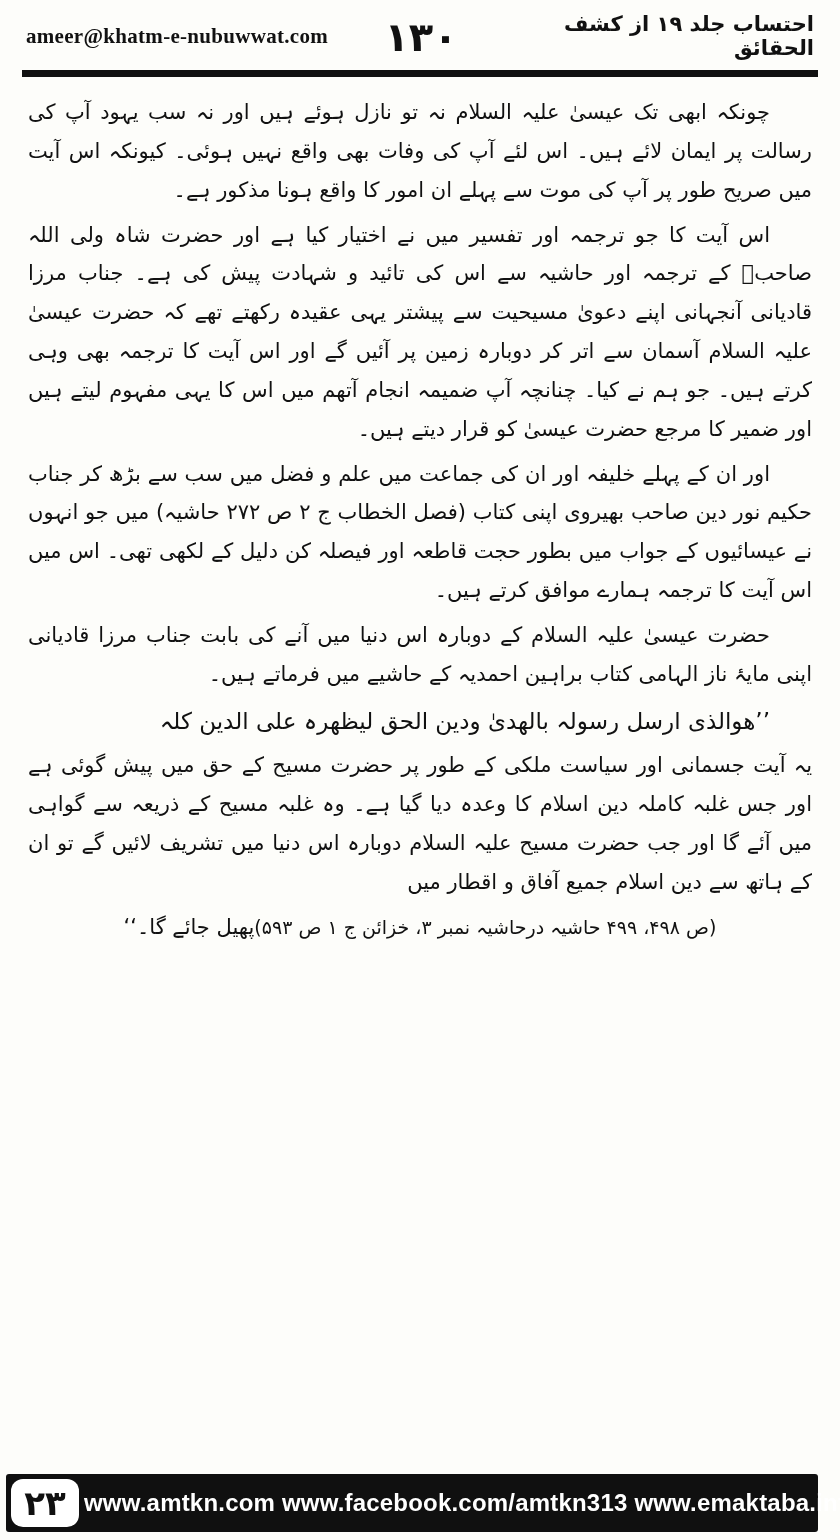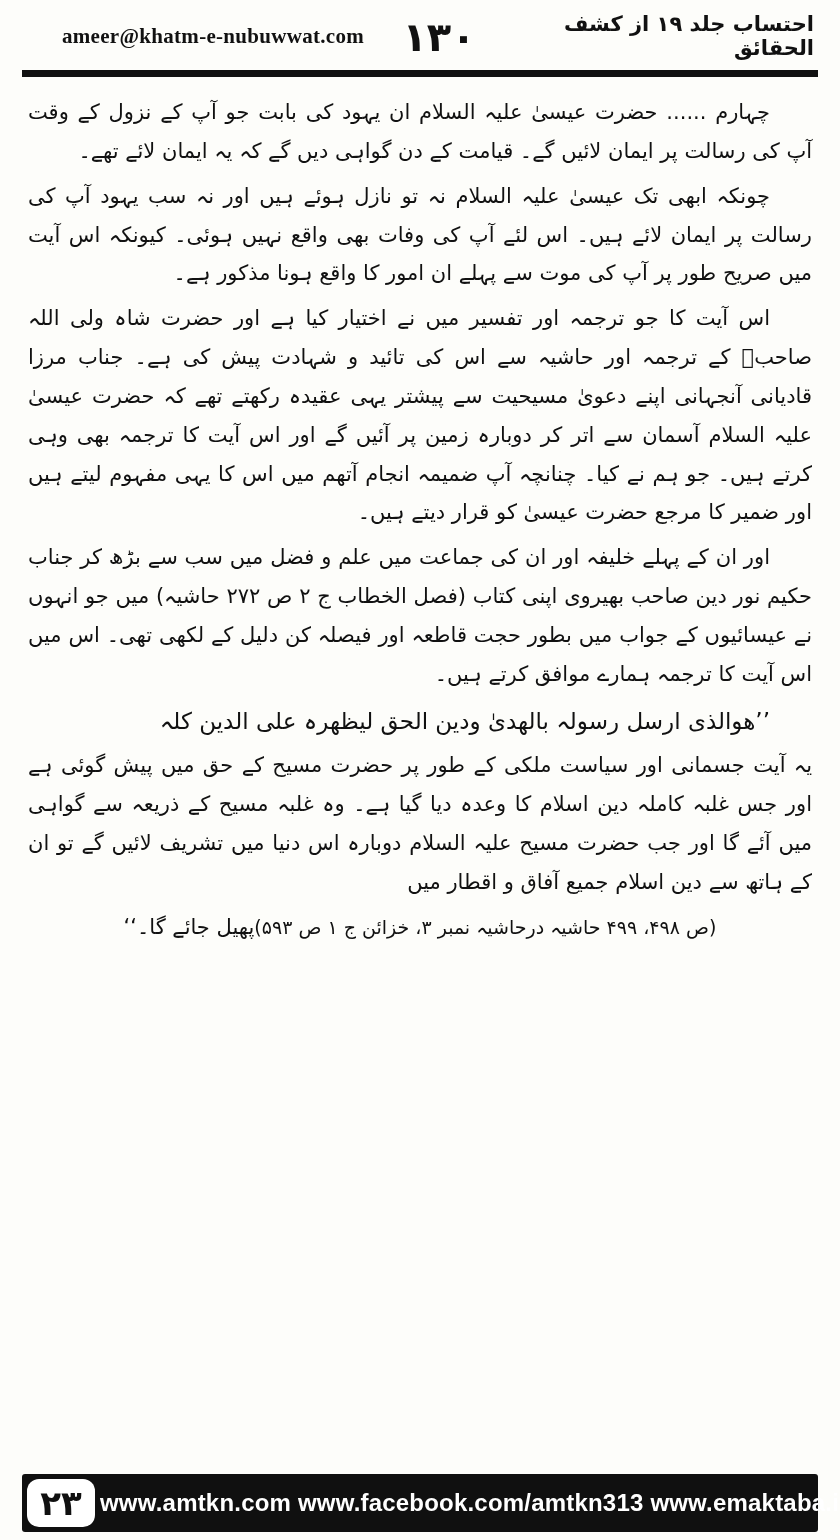--- a/index.html
+++ b/index.html
@@ -13,21 +13,20 @@
     color: #111111;
     overflow: hidden;
     font-family: "DejaVu Sans", sans-serif;
   }
   
   .page-header {
     display: flex;
     align-items: center;
     justify-content: space-between;
     padding: 12px 26px 4px 26px;
-    margin-left: 36px;
   }
   .header-email {
     font-family: "Liberation Serif", "DejaVu Serif", serif;
     font-weight: bold;
     font-size: 21px;
     letter-spacing: 0.3px;
     direction: ltr;
   }
   .header-page-number {
     font-size: 40px;
@@ -77,21 +76,21 @@
     flex-direction: row-reverse;
     justify-content: center;
     align-items: baseline;
     margin-top: 2px;
   }
   .closing-text { font-size: 21px; font-weight: normal; }
   .closing-citation { font-size: 19px; direction: rtl; }
   
   .page-footer {
     position: absolute;
-    left: 22px;
+    left: 6px;
     right: 22px;
     bottom: 8px;
     height: 58px;
     background: #101010;
     display: flex;
     align-items: center;
     border-radius: 3px;
   }
   .footer-number-box {
     background: #ffffff;
@@ -126,30 +125,30 @@
 
   <div class="page-header">
     <div class="header-email">ameer@khatm-e-nubuwwat.com</div>
     <div class="header-page-number">۱۳۰</div>
     <div class="header-book-title">احتساب جلد ۱۹ از کشف الحقائق</div>
   </div>
   <div class="header-divider"></div>
 
   <div class="page-body">
 
-    <div class="para">چہارم ...... حضرت عیسیٰ علیہ السلام ان یہود کی بابت جو آپ کے نزول کے وقت آپ کی رسالت پر ایمان لائیں گے۔ قیامت کے دن گواہی دیں گے کہ یہ ایمان لائے تھے۔</div>
 
 
     <div class="para">چونکہ ابھی تک عیسیٰ علیہ السلام نہ تو نازل ہوئے ہیں اور نہ سب یہود آپ کی رسالت پر ایمان لائے ہیں۔ اس لئے آپ کی وفات بھی واقع نہیں ہوئی۔ کیونکہ اس آیت میں صریح طور پر آپ کی موت سے پہلے ان امور کا واقع ہونا مذکور ہے۔</div>
 
     <div class="para">اس آیت کا جو ترجمہ اور تفسیر میں نے اختیار کیا ہے اور حضرت شاہ ولی اللہ صاحبؒ کے ترجمہ اور حاشیہ سے اس کی تائید و شہادت پیش کی ہے۔ جناب مرزا قادیانی آنجہانی اپنے دعویٰ مسیحیت سے پیشتر یہی عقیدہ رکھتے تھے کہ حضرت عیسیٰ علیہ السلام آسمان سے اتر کر دوبارہ زمین پر آئیں گے اور اس آیت کا ترجمہ بھی وہی کرتے ہیں۔ جو ہم نے کیا۔ چنانچہ آپ ضمیمہ انجام آتھم میں اس کا یہی مفہوم لیتے ہیں اور ضمیر کا مرجع حضرت عیسیٰ کو قرار دیتے ہیں۔</div>
 
 
     <div class="para">اور ان کے پہلے خلیفہ اور ان کی جماعت میں علم و فضل میں سب سے بڑھ کر جناب حکیم نور دین صاحب بھیروی اپنی کتاب (فصل الخطاب ج ۲ ص ۲۷۲ حاشیہ) میں جو انہوں نے عیسائیوں کے جواب میں بطور حجت قاطعہ اور فیصلہ کن دلیل کے لکھی تھی۔ اس میں اس آیت کا ترجمہ ہمارے موافق کرتے ہیں۔</div>
 
+    <div class="para">حضرت عیسیٰ علیہ السلام کے دوبارہ اس دنیا میں آنے کی بابت جناب مرزا قادیانی اپنی مایۂ ناز الہامی کتاب براہین احمدیہ کے حاشیے میں فرماتے ہیں۔</div>
 
     <div class="arabic-quote">’’ھوالذی ارسل رسولہ بالھدیٰ ودین الحق لیظھرہ علی الدین کلہ</div>
 
     <div class="para no-indent">یہ آیت جسمانی اور سیاست ملکی کے طور پر حضرت مسیح کے حق میں پیش گوئی ہے اور جس غلبہ کاملہ دین اسلام کا وعدہ دیا گیا ہے۔ وہ غلبہ مسیح کے ذریعہ سے گواہی میں آئے گا اور جب حضرت مسیح علیہ السلام دوبارہ اس دنیا میں تشریف لائیں گے تو ان کے ہاتھ سے دین اسلام جمیع آفاق و اقطار میں</div>
 
     <div class="closing-row">
       <span class="closing-text">پھیل جائے گا۔‘‘</span>
       <span class="closing-citation">(ص ۴۹۸، ۴۹۹ حاشیہ درحاشیہ نمبر ۳، خزائن ج ۱ ص ۵۹۳)</span>
     </div>
 

